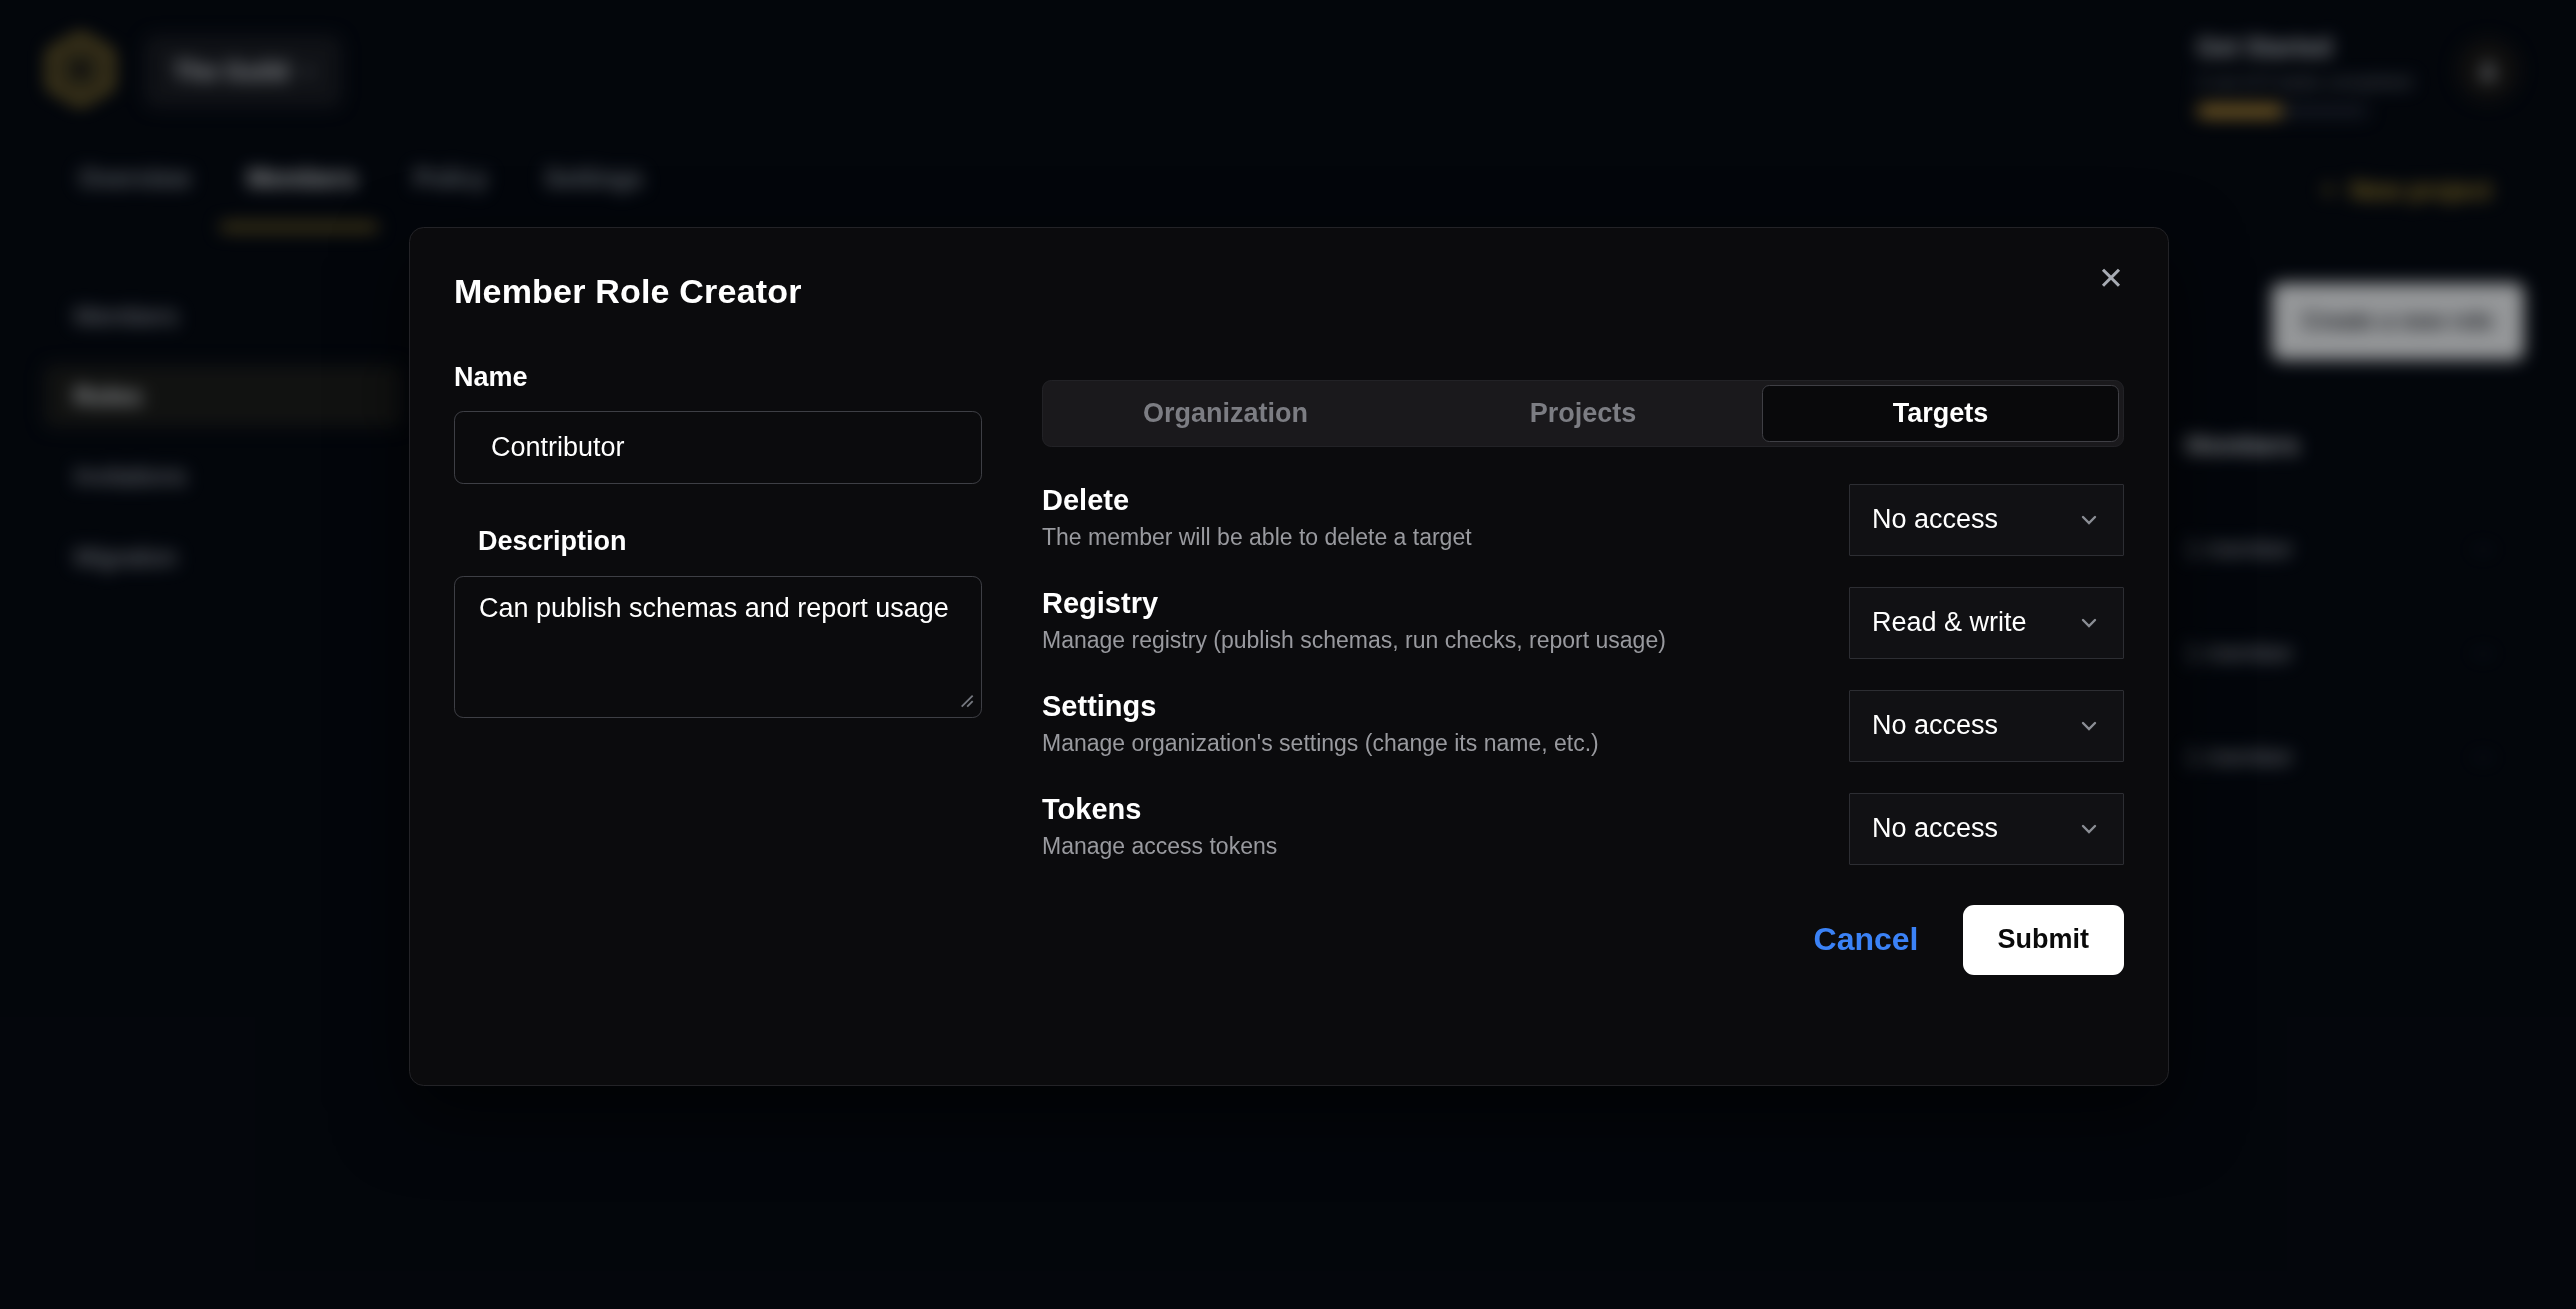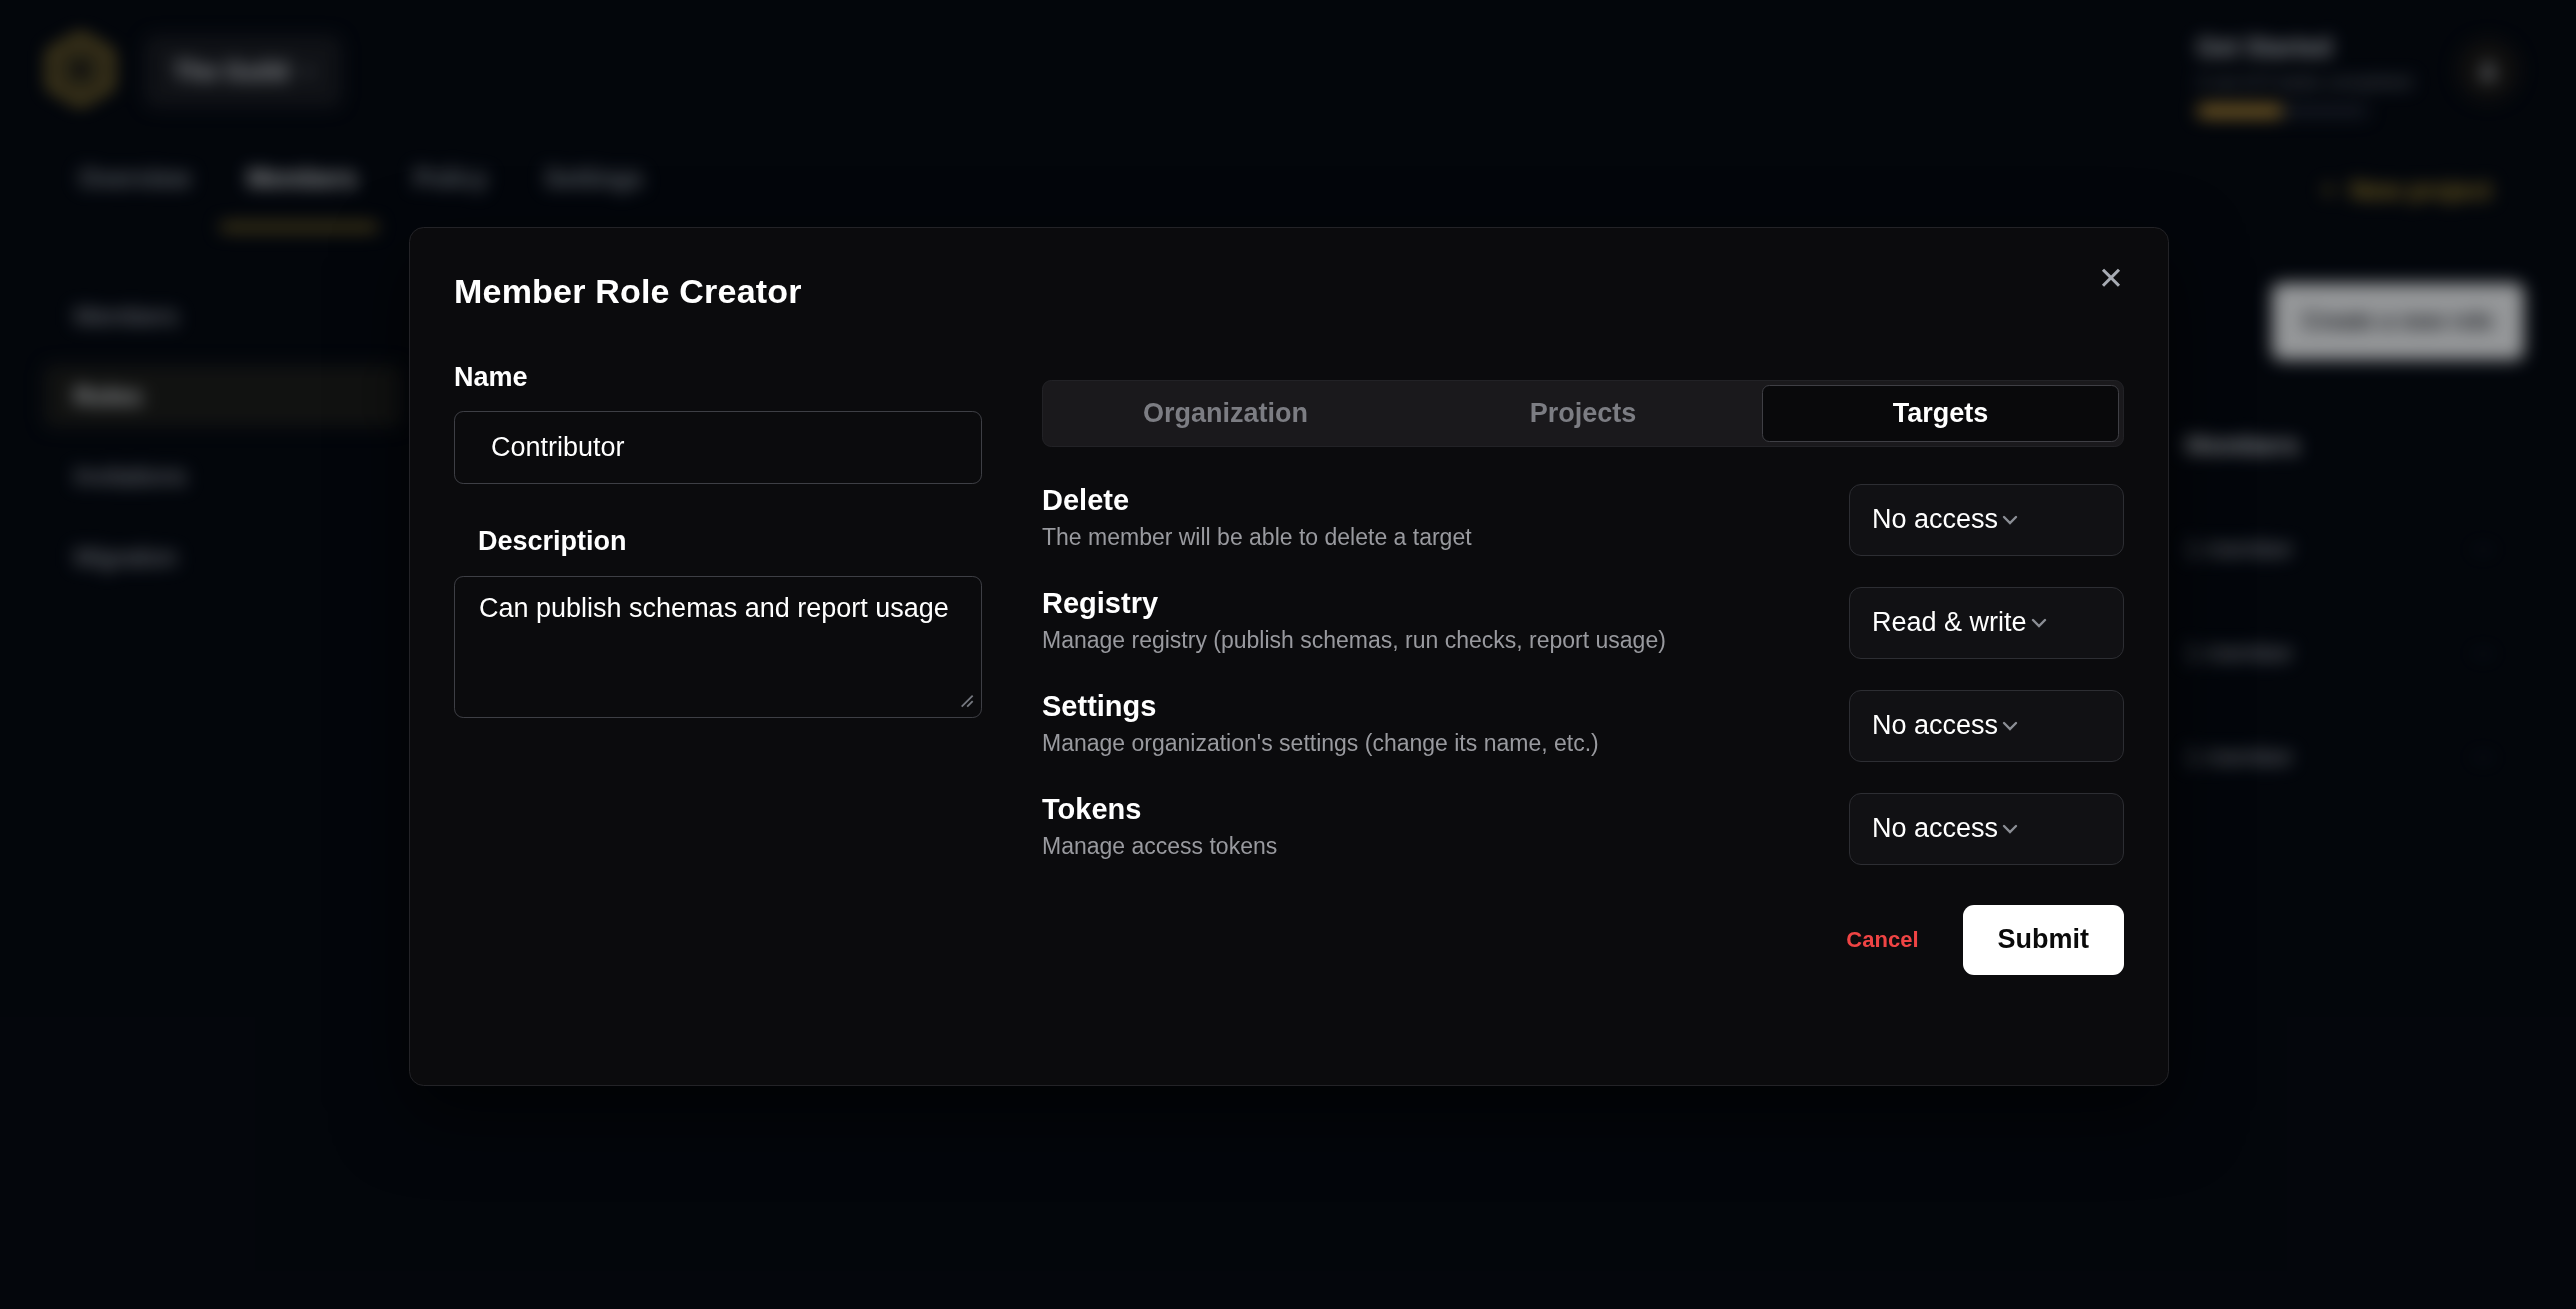--- a/index.html
+++ b/index.html
@@ -74,26 +74,26 @@
 
   .tabgroup { margin-top:18.4px; display:flex; background:#1a191c; border:0.9px solid #222226; border-radius:9.2px; padding:3.7px; }
   .ptab { flex:1; height:57px; display:flex; align-items:center; justify-content:center; font-size:27px;
     color:#7c7d83; font-weight:600; border-radius:7.3px; border:0.9px solid transparent; cursor:pointer; }
   .ptab.active { background:#09090b; color:#ffffff; font-weight:700; border-color:#3f3f45; }
 
   .perm-rows { margin-top:37px; display:flex; flex-direction:column; gap:31px; }
   .perm-row { display:flex; justify-content:space-between; align-items:flex-start; }
   .perm-title { font-size:29px; font-weight:700; color:#ffffff; }
   .perm-desc { margin-top:7.3px; font-size:23px; color:#999a9f; }
-  .select-box { width:275px; height:72px; flex:none; background:#111114; border:0.9px solid #2d2e33; border-radius:12px;
-    display:flex; align-items:center; padding:0 22px; cursor:pointer; }
+  .select-box { width:275px; height:72px; flex:none; background:#111114; border:0.9px solid #2d2e33; border-radius:1px;
+    display:flex; align-items:center; justify-content:space-between; padding:0 22px; cursor:pointer; }
   .select-value { font-size:27px; color:#ffffff; }
 
   .footer { display:flex; justify-content:flex-end; align-items:center; gap:20px; margin-top:40px; }
-  .btn-cancel { background:transparent; border:none; color:#ef4444; font-size:22px; font-weight:600;
+  .btn-cancel { background:transparent; border:none; color:#3b82f6; font-size:32px; font-weight:600;
     padding:16.5px 24px; cursor:pointer; font-family:"Liberation Sans",sans-serif; }
   .btn-submit { background:#ffffff; border:none; color:#0a0a0a; font-size:27px; font-weight:600;
     height:70px; padding:0 35px; border-radius:11px; cursor:pointer; font-family:"Liberation Sans",sans-serif; }
 </style>
 </head>
 <body>
 
 <div class="stage">
 
   <div class="bg">

